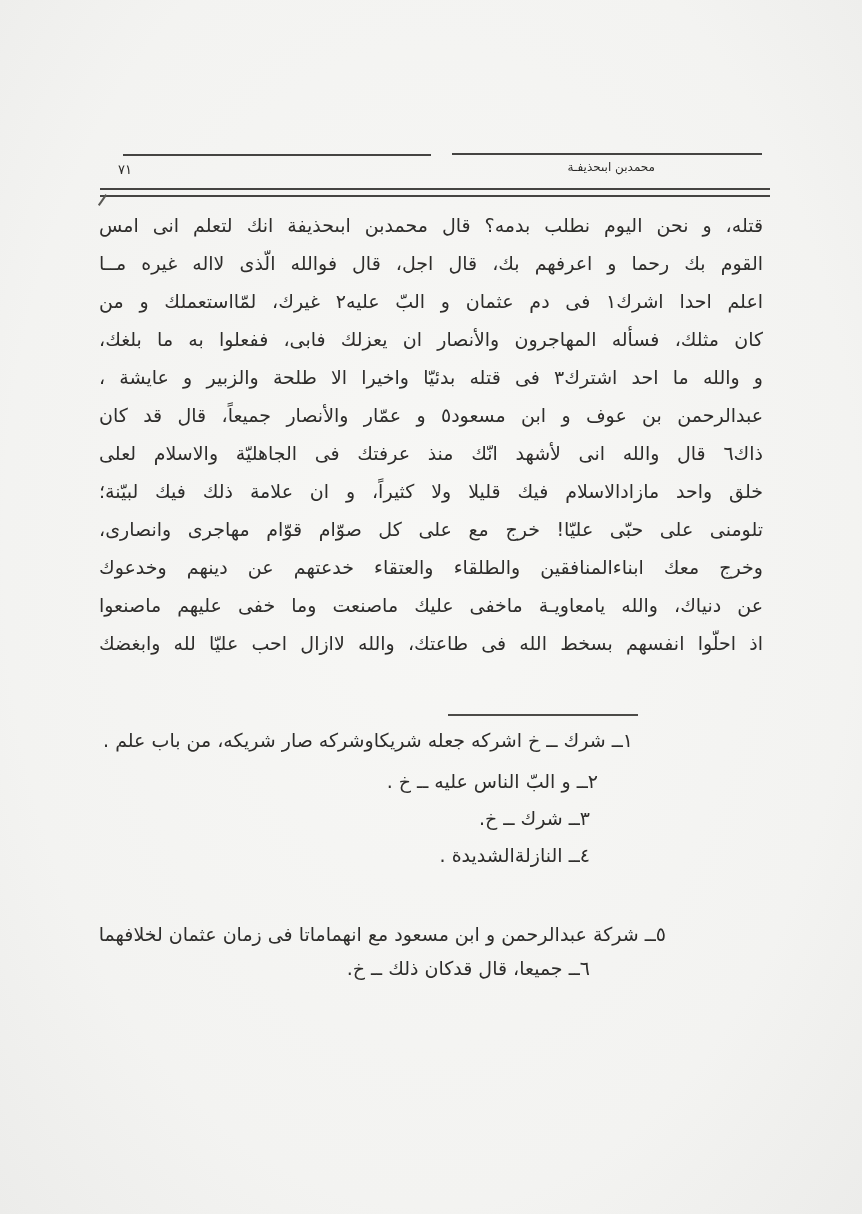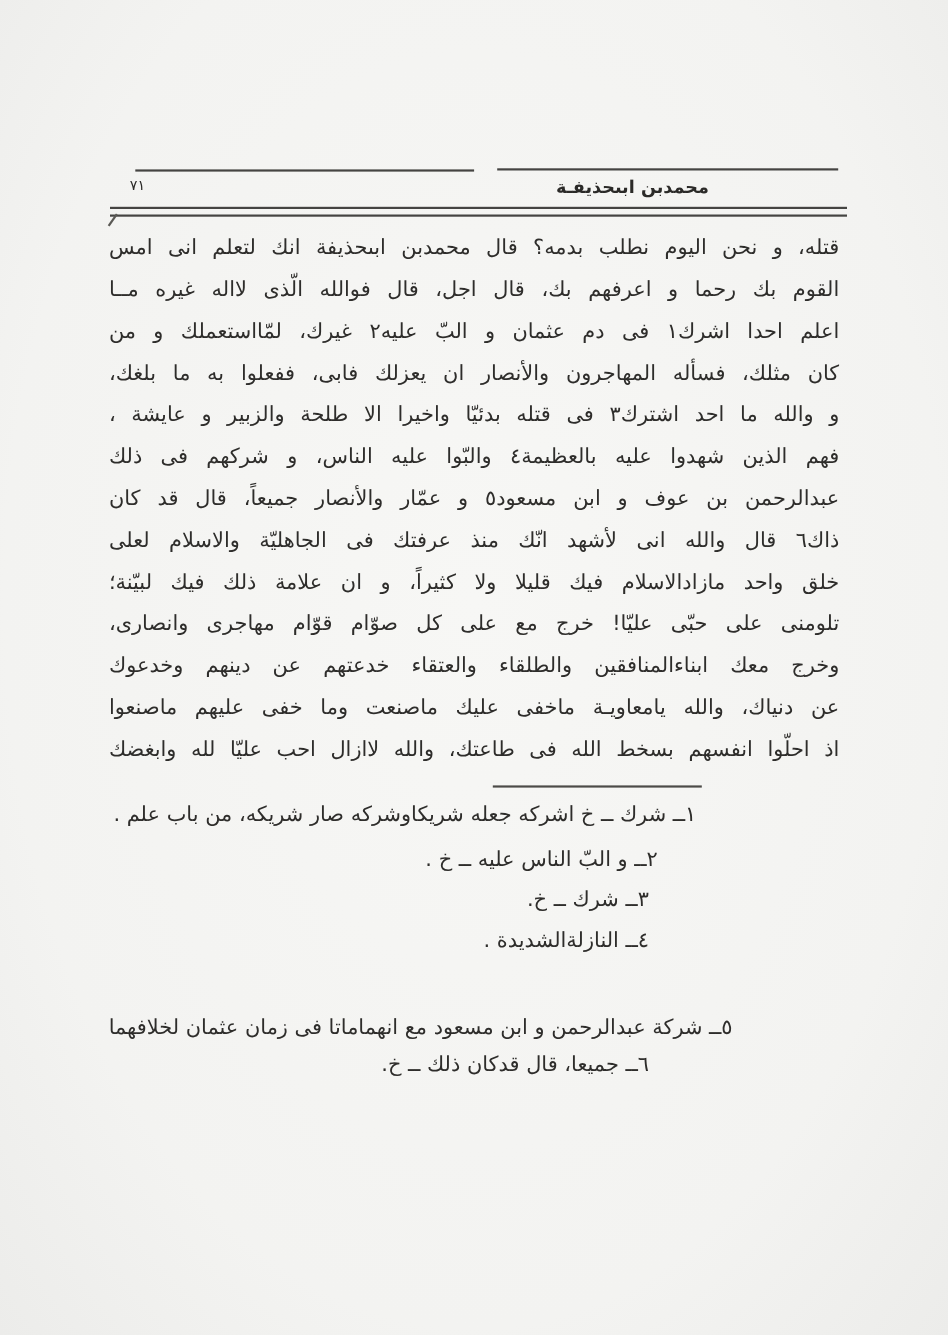--- a/index.html
+++ b/index.html
@@ -22,22 +22,22 @@
   .rule-top-left {
     position: absolute; left: 123px; top: 154px;
     width: 308px; height: 2px; background: #454442;
   }
   .rule-top-right {
     position: absolute; left: 452px; top: 153px;
     width: 310px; height: 2px; background: #454442;
   }
   .running-title {
     position: absolute; left: 495px; top: 160px; width: 160px;
-    direction: rtl; text-align: center;
-    font-size: 16px; font-weight: bold; letter-spacing: 0;
+    direction: rtl; 
+    font-size: 12px; font-weight: normal; letter-spacing: 0;
     color: #2b2a28;
   }
   .page-number {
     position: absolute; left: 118px; top: 162px;
     font-size: 13px; color: #2b2a28;
   }
   .double-rule {
     position: absolute; left: 100px; top: 188px;
     width: 670px; height: 5px;
     border-top: 2px solid #454442;
@@ -94,21 +94,20 @@
   <div class="page-number">٧١</div>
   <div class="double-rule"></div>
   <div class="corner-slash"></div>
 
   <div class="body-text">
     <div class="line">قتله، و نحن اليوم نطلب بدمه؟ قال محمدبن ابىحذيفة انك لتعلم انى امس</div>
     <div class="line">القوم بك رحما و اعرفهم بك، قال اجل، قال فوالله الّذى لااله غيره مــا</div>
     <div class="line">اعلم احدا اشرك١ فى دم عثمان و البّ عليه٢ غيرك، لمّااستعملك و من</div>
     <div class="line">كان مثلك، فسأله المهاجرون والأنصار ان يعزلك فابى، ففعلوا به ما بلغك،</div>
     <div class="line">و والله ما احد اشترك٣ فى قتله بدئيّا واخيرا الا طلحة والزبير و عايشة ،</div>
-    <div class="line">فهم الذين شهدوا عليه بالعظيمة٤ والبّوا عليه الناس، و شركهم فى ذلك</div>
     <div class="line">عبدالرحمن بن عوف و ابن مسعود٥ و عمّار والأنصار جميعاً، قال قد كان</div>
     <div class="line">ذاك٦ قال والله انى لأشهد انّك منذ عرفتك فى الجاهليّة والاسلام لعلى</div>
     <div class="line">خلق واحد مازادالاسلام فيك قليلا ولا كثيراً، و ان علامة ذلك فيك لبيّنة؛</div>
     <div class="line">تلومنى على حبّى عليّا! خرج مع على كل صوّام قوّام مهاجرى وانصارى،</div>
     <div class="line">وخرج معك ابناءالمنافقين والطلقاء والعتقاء خدعتهم عن دينهم وخدعوك</div>
     <div class="line">عن دنياك، والله يامعاويـة ماخفى عليك ماصنعت وما خفى عليهم ماصنعوا</div>
     <div class="line">اذ احلّوا انفسهم بسخط الله فى طاعتك، والله لاازال احب عليّا لله وابغضك</div>
   </div>
 
   <div class="fn-sep"></div>

